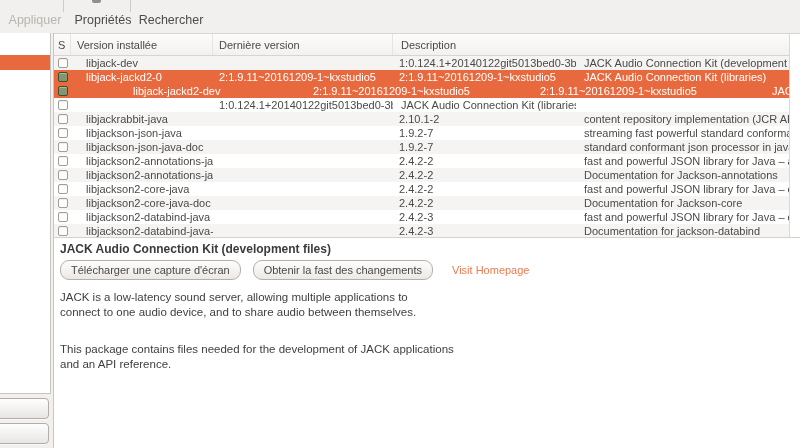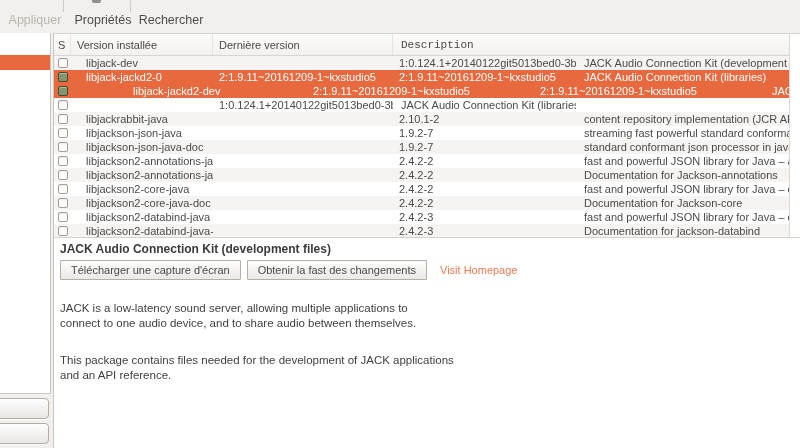--- a/index.html
+++ b/index.html
@@ -40,21 +40,21 @@
     height:23px; background:linear-gradient(#fcfcfb,#f3f1ef);
     border-top:1px solid #d8d4cf; border-bottom:1px solid #d8d4cf;
     font-size:11px; color:#4a4948;
   }
   .thead .th {
     display:flex; align-items:center; overflow:hidden; white-space:nowrap;
     border-right:1px solid #e7e4e0; padding-left:6px; cursor:default;
   }
   .thead .th.col-s { padding-left:4px; }
   .thead .th.col-package { padding-left:15px; }
-  .thead .th.col-desc { padding-left:8px; border-right:none;font-family:Liberation Mono, monospace; }
+  .thead .th.col-desc { padding-left:8px; border-right:none; }
   .trow { height:14px; font-size:11px; line-height:14px; color:#4b4a48; cursor:default; }
   .trow.odd { background:#f5f4f2; }
   .trow.even { background:#ffffff; }
   .trow.selected { color:#ffffff; }
   .trow .td { overflow:hidden; white-space:nowrap; padding-left:6px; }
   .trow .td.col-s { padding-left:0; display:flex; align-items:center; }
   .trow .td.col-package { padding-left:15px; }
   .trow .td.col-desc { padding-left:8px; }
   .checkbox {
     width:10px; height:10px; margin-left:4px; border-radius:2px;
@@ -68,25 +68,25 @@
   
   .details {
     position:absolute; left:53px; top:237px; width:747px; height:211px;
     background:#ffffff; border-top:1px solid #d5d1cc; border-left:1px solid #c9c5c0;
     padding:4px 0 0 6px;
   }
   .details-title { font-size:12px; font-weight:bold; color:#3c3b39; }
   .details-actions { display:flex; align-items:center; margin-top:4px; }
   .gtk-btn {
     height:20px; font-size:11px; color:#4a4948; padding:0 10px;
-    background:linear-gradient(#fdfdfd,#ebe9e6); border:1px solid #b5afa8; border-radius:1px;
-    margin-right:6px; font-family:inherit;
+    background:linear-gradient(#fdfdfd,#ebe9e6); border:1px solid #b5afa8; border-radius:9px;
+    margin-right:12px; font-family:inherit;
   }
   .homepage-link { font-size:11px; margin-left:7px; cursor:pointer; }
-  .details-text { margin-top:21px; font-size:11.5px; line-height:15px; color:#413f3d; }
+  .details-text { margin-top:10px; font-size:11.5px; line-height:15px; color:#413f3d; }
   .details-text p { white-space:pre-line; }
   .details-text p + p { margin-top:22px; }
 </style>
 </head>
 <body>
 
 <div class="app">
 
   <div class="toolbar">
     <div class="tb-sep" style="left:63px"></div>

